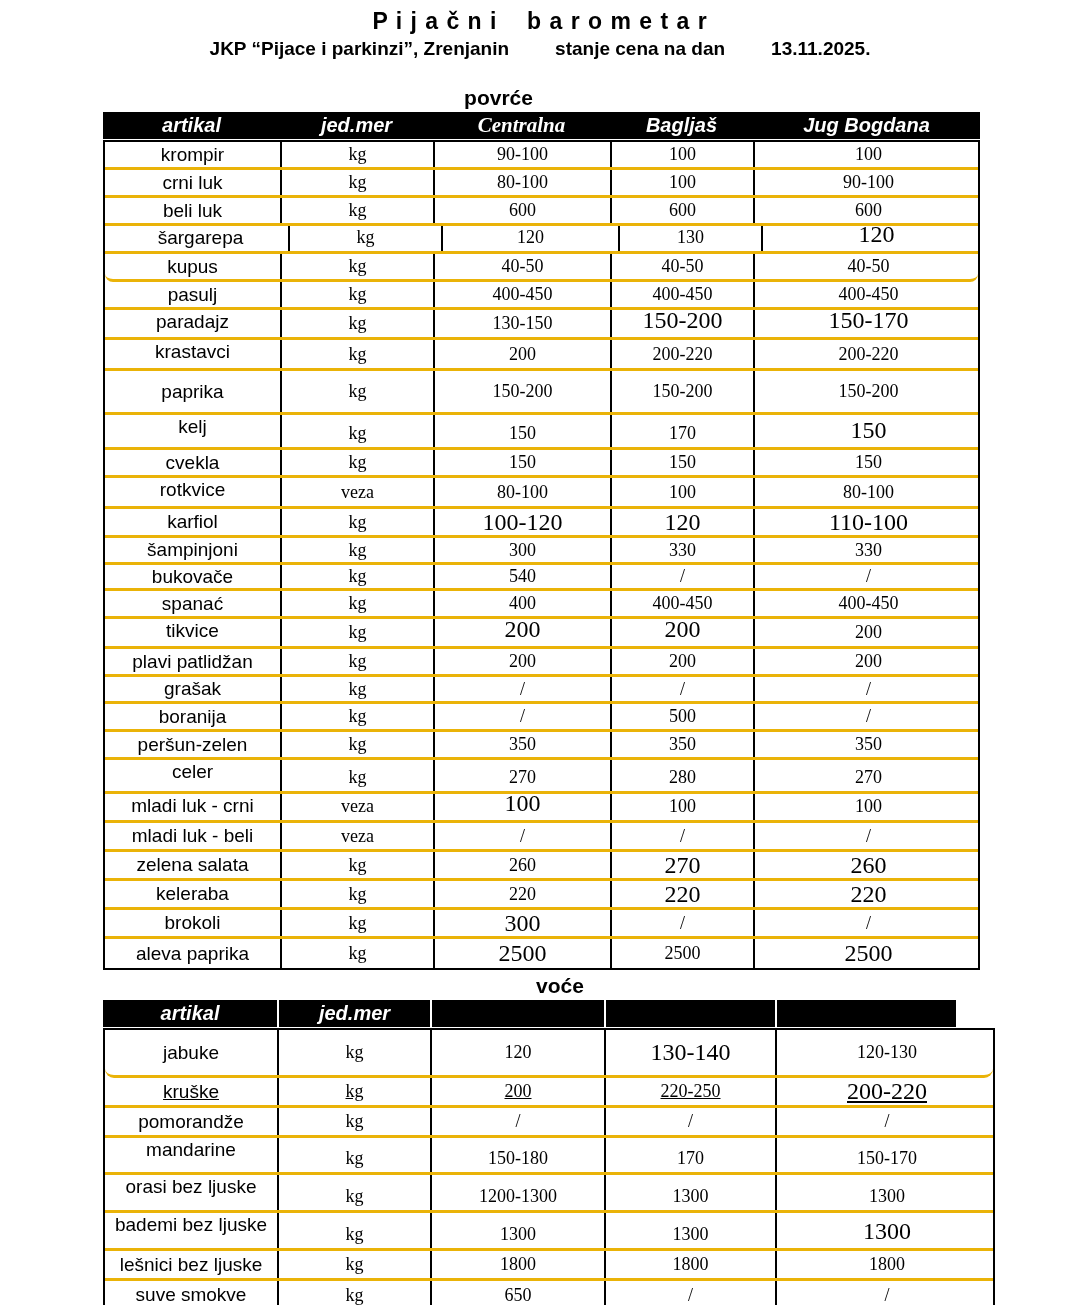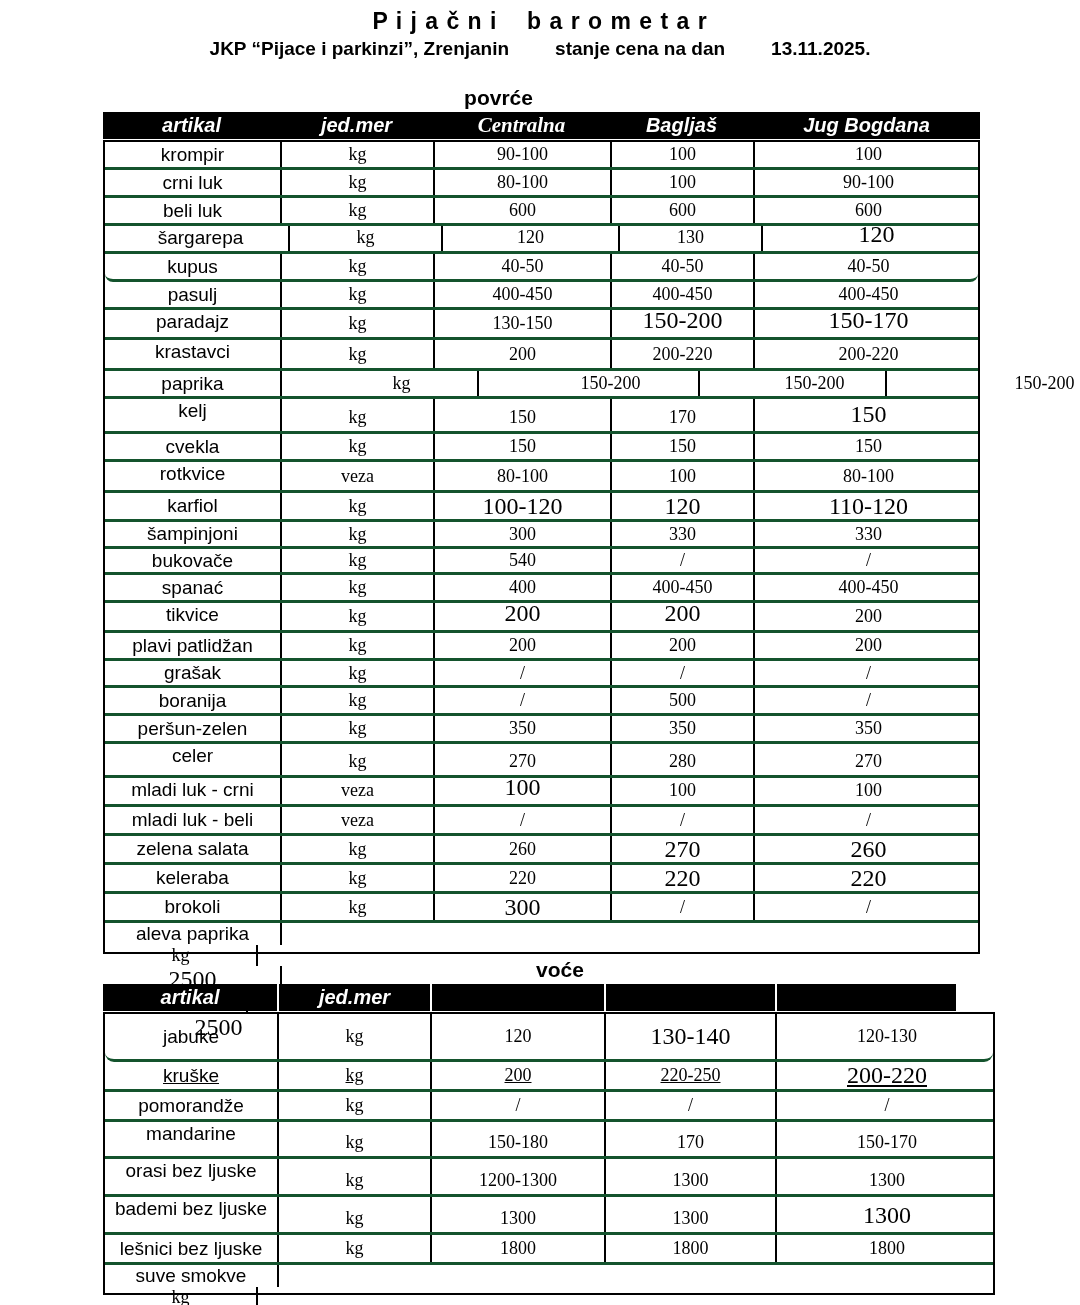--- a/index.html
+++ b/index.html
@@ -24,22 +24,22 @@
   .thead{display:flex;background:#000;color:#fff;height:27px;margin-bottom:1px;}
   .hcell{
     display:flex;align-items:center;justify-content:center;height:100%;
     font-weight:700;font-style:italic;font-size:20px;box-sizing:border-box;
     flex:0 0 auto;
   }
   .hcell.serif{font-family:"Liberation Serif",serif;font-size:21px;}
   .thead-short{width:853px;overflow:hidden;}
   .thead-short .hcell + .hcell{border-left:2px solid #fff;}
   .tbody{border:2px solid #000;}
-  .trow{display:flex;border-bottom:3px solid #14532d;box-sizing:border-box;}
-  .trow:last-child{border-bottom:none;flex-direction:column;}
+  .trow{display:flex;border-bottom:3px solid #eab308;box-sizing:border-box;}
+  .trow:last-child{border-bottom:none;}
   .cell{
     display:flex;align-items:center;justify-content:center;
     box-sizing:border-box;border-right:2px solid #000;flex:0 0 auto;
     overflow:hidden;
   }
   .cell:last-child{border-right:none;}
   .name{font-size:19px;}
   .unit,.price{font-family:"Liberation Serif",serif;font-size:18px;}
   .price.big{font-size:24px;}
   .trow.tall .name{align-items:flex-start;padding-top:1px;}
@@ -115,21 +115,21 @@
           <div class="cell price big" style="width: 143px;">150-200</div>
           <div class="cell price big" style="width: 227px;">150-170</div>
         </div>
         <div class="trow tall" style="height: 31px;">
           <div class="cell name" style="width: 177px;">krastavci</div>
           <div class="cell unit" style="width: 153px;">kg</div>
           <div class="cell price" style="width: 177px;">200</div>
           <div class="cell price" style="width: 143px;">200-220</div>
           <div class="cell price" style="width: 227px;">200-220</div>
         </div>
-        <div class="trow" style="height: 28px; gap: 44px;">
+        <div class="trow" style="height: 44px;">
           <div class="cell name" style="width: 177px;">paprika</div>
           <div class="cell unit" style="width: 153px;">kg</div>
           <div class="cell price" style="width: 177px;">150-200</div>
           <div class="cell price" style="width: 143px;">150-200</div>
           <div class="cell price" style="width: 227px;">150-200</div>
         </div>
         <div class="trow tall" style="height: 35px;">
           <div class="cell name" style="width: 177px;">kelj</div>
           <div class="cell unit" style="width: 153px;">kg</div>
           <div class="cell price" style="width: 177px;">150</div>
@@ -148,21 +148,21 @@
           <div class="cell unit" style="width: 153px;">veza</div>
           <div class="cell price" style="width: 177px;">80-100</div>
           <div class="cell price" style="width: 143px;">100</div>
           <div class="cell price" style="width: 227px;">80-100</div>
         </div>
         <div class="trow" style="height: 29px; text-align: center;">
           <div class="cell name" style="width: 177px;">karfiol</div>
           <div class="cell unit" style="width: 153px;">kg</div>
           <div class="cell price big" style="width: 177px;">100-120</div>
           <div class="cell price big" style="width: 143px;">120</div>
-          <div class="cell price big" style="width: 227px;">110-120</div>
+          <div class="cell price big" style="width: 227px;">110-100</div>
         </div>
         <div class="trow" style="height: 27px;">
           <div class="cell name" style="width: 177px;">šampinjoni</div>
           <div class="cell unit" style="width: 153px;">kg</div>
           <div class="cell price" style="width: 177px;">300</div>
           <div class="cell price" style="width: 143px;">330</div>
           <div class="cell price" style="width: 227px;">330</div>
         </div>
         <div class="trow" style="height: 26px;">
           <div class="cell name" style="width: 177px;">bukovače</div>

